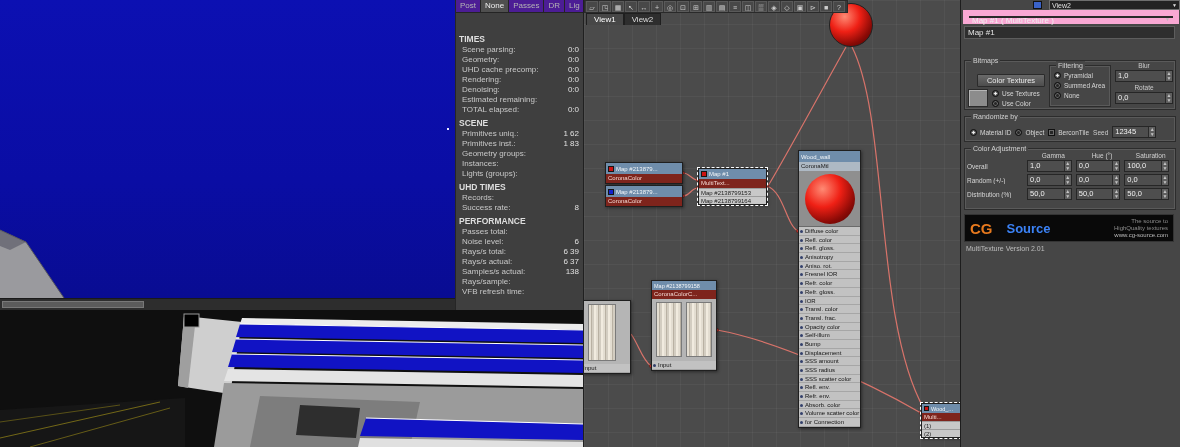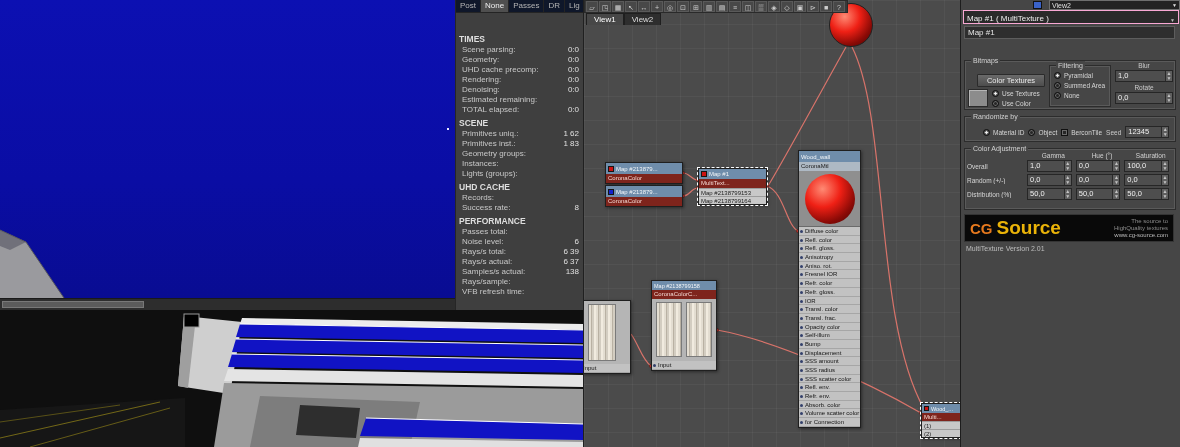--- a/index.html
+++ b/index.html
@@ -8,21 +8,21 @@
 
 
 #vfb-canvas{position:absolute;left:0;top:0;width:455px;height:298px;background:linear-gradient(180deg,#0c10b2 0%,#0a0da4 60%,#090c92 100%);overflow:hidden;}
 #vfb-dot{position:absolute;left:447px;top:128px;width:2px;height:2px;background:#e8e8ff;}
 #vfb-hscroll{position:absolute;left:0;top:298px;width:455px;height:12px;background:#2d2d2d;border-top:1px solid #1a1a1a;}
 #vfb-hscroll .thumb{position:absolute;left:2px;top:2px;width:142px;height:7px;background:#5b5b5b;border:1px solid #787878;}
 
 
 #stats{position:absolute;left:455px;top:0;width:128px;height:310px;background:#3f3f3f;border-left:1px solid #262626;color:#c8c8c8;overflow:hidden;}
 .stats-tabs{display:flex;height:13px;background:#303030;border-bottom:1px solid #242424;}
-.stat-tab{padding:1px 4px 0 4px;font-size:8px;color:#b5b5b5;border-right:1px solid #242424;background:#0f172a;white-space:nowrap;}
+.stat-tab{padding:1px 4px 0 4px;font-size:8px;color:#b5b5b5;border-right:1px solid #242424;background:#4c1d95;white-space:nowrap;}
 .stat-tab.active{background:#4f4f4f;color:#efefef;}
 #stats-body{padding:2px 4px 0 6px;margin-top:16px;}
 .stats-sec{font-weight:bold;color:#dedede;font-size:8.5px;margin:3px 0 1px -3px;}
 .stats-row{display:flex;justify-content:space-between;height:10px;line-height:10px;font-size:8px;}
 .sl{white-space:nowrap;overflow:hidden;}
 .sv{color:#e0e0e0;white-space:nowrap;}
 
 
 #bottom-viewport{position:absolute;left:0;top:310px;width:583px;height:137px;background:#0f0f0f;overflow:hidden;}
 
@@ -51,21 +51,21 @@
 .mtl-preview{height:56px;background:#8f8f8f;display:flex;align-items:center;justify-content:center;border-bottom:1px solid #6a6a6a;}
 .sphere{width:50px;height:50px;border-radius:50%;background:radial-gradient(circle at 35% 30%,#ff8a74 0%,#ef2015 38%,#8a0a06 70%,#3f0302 100%);}
 #float-sphere{position:absolute;left:245px;top:3px;width:44px;height:44px;border-radius:50%;background:radial-gradient(circle at 35% 30%,#ff8a74 0%,#ef2015 38%,#8a0a06 70%,#3f0302 100%);border:1px solid #222;z-index:3;}
 .thumb-wood{background:repeating-linear-gradient(90deg,#e3ddd1 0 2px,#b9b1a3 2px 3px,#d3cdc1 3px 5px,#f1ebdf 5px 7px);border:1px solid #7a7a7a;position:absolute;}
 .cc-body{position:relative;height:62px;background:#b5b5b5;}
 
 
 #map-panel{position:absolute;left:960px;top:0;width:220px;height:447px;background:#464646;border-left:1px solid #1d1d1d;color:#cccccc;overflow:hidden;}
 #view-combo{position:absolute;left:88px;top:0;width:131px;height:10px;background:#232323;border:1px solid #6e6e6e;display:flex;align-items:center;justify-content:space-between;font-size:7px;color:#e0e0e0;padding:0 2px;z-index:6;}
 #mini-mat-icon{position:absolute;left:72px;top:1px;width:9px;height:8px;background:#3a62c8;border:1px solid #111;z-index:6;}
-#panel-title{position:absolute;left:2px;top:10px;width:216px;height:14px;background:#2a2a2a;border:1px solid #f9a8d4;display:flex;align-items:flex-end;justify-content:space-between;padding:0 3px;font-size:8px;color:#efefef;}
+#panel-title{position:absolute;left:2px;top:10px;width:216px;height:14px;background:#2a2a2a;border:6px solid #f9a8d4;display:flex;align-items:flex-start;justify-content:space-between;padding:0 3px;font-size:8px;color:#efefef;}
 #name-field{position:absolute;left:3px;top:26px;width:211px;height:13px;background:#2e2e2e;border:1px solid #5d5d5d;font-size:8px;color:#e4e4e4;line-height:12px;padding:0 3px;}
 .rollout{position:absolute;left:3px;top:42px;width:212px;height:13px;background:linear-gradient(#616161,#454545);border:1px solid #2b2b2b;border-radius:2px;color:#ececec;font-size:8px;text-align:center;line-height:12px;}
 .group{position:absolute;border:1px solid #2c2c2c;box-shadow:inset 0 0 0 1px #5a5a5a;}
 .group-label{position:absolute;top:-5px;left:6px;background:#464646;padding:0 2px;font-size:7px;color:#d2d2d2;line-height:9px;}
 .btn{background:linear-gradient(#6a6a6a,#4d4d4d);border:1px solid #2b2b2b;color:#ebebeb;font-size:7.5px;text-align:center;position:absolute;border-radius:1px;}
 .radio{width:7px;height:7px;border-radius:50%;background:#262626;border:1px solid #101010;box-shadow:inset 0 0 0 1px #6a6a6a;display:inline-block;flex:none;}
 .radio.on{background:radial-gradient(circle,#efefef 0 32%,#262626 45%);}
 .checkbox{width:7px;height:7px;background:#262626;border:1px solid #101010;box-shadow:inset 0 0 0 1px #6a6a6a;display:inline-block;flex:none;}
 .radio-row{display:flex;align-items:center;gap:3px;font-size:6.5px;color:#d6d6d6;height:10px;}
 .spin{display:inline-flex;height:12px;background:#4e4e4e;border:1px solid #262626;align-items:stretch;}
@@ -76,21 +76,21 @@
 #filtering-group{position:absolute;left:84px;top:4px;width:62px;height:42px;border:1px solid #2c2c2c;box-shadow:inset 0 0 0 1px #5a5a5a;}
 #randomize-group{left:3px;top:116px;width:212px;height:26px;}
 #coloradjust-group{left:3px;top:148px;width:212px;height:62px;}
 .ca-head{display:flex;padding-left:64px;font-size:6.5px;color:#d2d2d2;margin-top:3px;}
 .ca-head span{width:50px;text-align:center;}
 .ca-row{display:flex;align-items:center;height:14px;padding:0 2px;}
 .ca-label{width:62px;font-size:6.5px;color:#d6d6d6;white-space:nowrap;overflow:hidden;}
 .ca-row .spin{width:46px;margin-right:4px;}
 #cg-logo{position:absolute;left:3px;top:214px;width:210px;height:28px;background:#090909;border:1px solid #343434;display:flex;align-items:center;padding:0 5px;}
 #cg-logo .cg{color:#e87a1e;font-weight:bold;font-size:15px;}
-#cg-logo .src{color:#eab308;font-weight:bold;font-size:19px;margin-left:4px;}
+#cg-logo .src{color:#3b82f6;font-weight:bold;font-size:13px;margin-left:14px;}
 #cg-logo .tag{margin-left:auto;text-align:right;font-size:6px;color:#8c8c8c;line-height:7px;white-space:nowrap;}
 #cg-logo .tag .url{color:#bdbdbd;}
 #version-text{position:absolute;left:5px;top:245px;font-size:7px;color:#bdbdbd;}
 </style>
 </head>
 <body>
 
 <div id="app">
 
   <div id="vfb-canvas">
@@ -157,21 +157,21 @@
           <span class="sv"></span>
         </div>
         <div class="stats-row">
           <span class="sl">Instances:</span>
           <span class="sv"></span>
         </div>
         <div class="stats-row">
           <span class="sl">Lights (groups):</span>
           <span class="sv"></span>
         </div>
-        <div class="stats-sec">UHD CACHE</div>
+        <div class="stats-sec">UHD TIMES</div>
         <div class="stats-row">
           <span class="sl">Records:</span>
           <span class="sv"></span>
         </div>
         <div class="stats-row">
           <span class="sl">Success rate:</span>
           <span class="sv">8</span>
         </div>
         <div class="stats-sec">PERFORMANCE</div>
         <div class="stats-row">
@@ -429,21 +429,21 @@
         <span class="spin-val">0,0</span>
         <span class="spin-arrows">
             <span>▲</span>
             <span>▼</span>
           </span>
       </span>
     </div>
 
     <div class="group" id="randomize-group">
       <div class="group-label">Randomize by</div>
-      <div style="display:flex;align-items:center;gap:4px;padding:9px 3px 0 18px;">
+      <div style="display:flex;align-items:center;gap:4px;padding:9px 3px 0 5px;">
         <div class="radio-row">
           <span class="radio on"></span>
           <span>Material ID</span>
         </div>
         <div class="radio-row">
           <span class="radio"></span>
           <span>Object</span>
         </div>
         <div class="radio-row">
           <span class="checkbox"></span>

